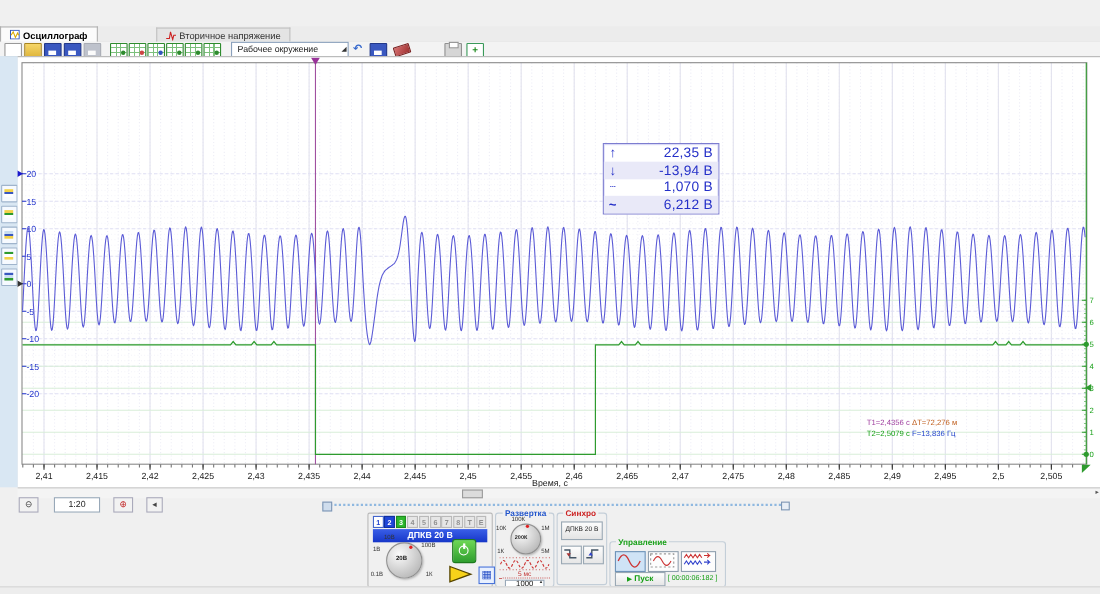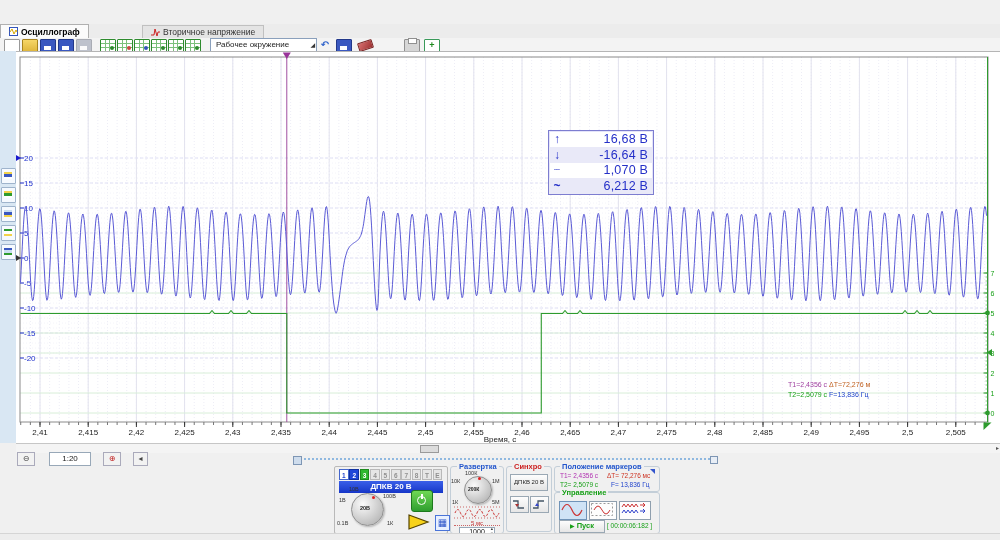--- a/index.html
+++ b/index.html
@@ -586,25 +586,25 @@
         <line x1="286.7839999999985" y1="52" x2="286.7839999999985" y2="421" stroke="#a050a0" stroke-width="1"></line>
         <polygon points="282.7839999999985,51.5 290.7839999999985,51.5 286.7839999999985,58" fill="#993399"></polygon>
         <path d="M20.5,281.3L21.1,269.8L21.7,257.4L22.3,245.1L22.9,233.5L23.5,223.2L24.1,214.9L24.7,209.1L25.3,206.2L25.9,206.4L26.5,209.6L27.1,215.7L27.7,224.2L28.3,234.5L28.9,246.1L29.5,258.5L30.1,270.7L30.7,281.6L31.3,290.5L31.9,296.6L32.5,299.6L33.1,299.2L33.7,295.5L34.3,288.8L34.9,279.4L35.5,268.1L36.1,255.8L36.7,243.8L37.3,232.7L37.9,223.0L38.5,215.3L39.1,210.1L39.7,207.7L40.3,208.3L40.9,211.9L41.5,218.1L42.1,226.5L42.7,236.6L43.3,248.0L43.9,260.2L44.5,272.1L45.1,282.7L45.7,291.2L46.3,296.8L46.9,299.3L47.5,298.5L48.1,294.4L48.7,287.3L49.3,277.7L49.9,266.3L50.5,254.2L51.1,242.7L51.7,232.3L52.3,223.3L52.9,216.3L53.5,211.7L54.1,209.8L54.7,210.8L55.3,214.5L55.9,220.7L56.5,229.0L57.1,238.7L57.7,249.7L58.3,261.6L58.9,273.1L59.5,283.2L60.1,291.1L60.7,296.2L61.3,298.2L61.9,296.9L62.5,292.5L63.1,285.2L63.7,275.6L64.3,264.3L64.9,252.6L65.5,241.8L66.1,232.0L66.7,223.7L67.3,217.3L67.9,213.2L68.5,211.8L69.1,213.0L69.7,216.9L70.3,223.1L70.9,231.2L71.5,240.6L72.1,251.2L72.7,262.7L73.3,273.7L73.9,283.2L74.5,290.4L75.1,294.9L75.7,296.4L76.3,294.7L76.9,290.1L77.5,282.7L78.1,273.2L78.7,262.3L79.3,251.0L79.9,240.8L80.5,231.5L81.1,223.7L81.7,217.7L82.3,214.1L82.9,213.0L83.5,214.6L84.1,218.6L84.7,224.8L85.3,232.9L85.9,242.2L86.5,252.6L87.1,263.7L87.7,274.1L88.3,282.9L88.9,289.5L89.5,293.4L90.1,294.4L90.7,292.4L91.3,287.6L91.9,280.2L92.5,270.9L93.1,260.3L93.7,249.6L94.3,239.6L94.9,230.5L95.5,222.9L96.1,217.3L96.7,214.0L97.3,213.2L97.9,215.0L98.5,219.3L99.1,225.8L99.7,234.0L100.3,243.5L100.9,253.9L101.5,264.5L102.1,274.3L102.7,282.5L103.3,288.6L103.9,292.0L104.5,292.6L105.1,290.3L105.7,285.3L106.3,278.0L106.9,268.9L107.5,258.6L108.1,248.0L108.7,238.0L109.3,228.9L109.9,221.4L110.5,215.8L111.1,212.7L111.7,212.2L112.3,214.4L112.9,219.1L113.5,226.0L114.1,234.7L114.7,244.6L115.3,255.1L115.9,265.4L116.5,274.8L117.1,282.5L117.7,288.1L118.3,291.1L118.9,291.3L119.5,288.8L120.1,283.6L120.7,276.2L121.3,267.1L121.9,256.9L122.5,246.3L123.1,236.0L123.7,226.7L124.3,219.0L124.9,213.5L125.5,210.6L126.1,210.4L126.7,213.1L127.3,218.4L127.9,225.9L128.5,235.2L129.1,245.6L129.7,256.3L130.3,266.5L130.9,275.7L131.5,283.1L132.1,288.3L132.7,290.9L133.3,290.8L133.9,288.0L134.5,282.6L135.1,275.0L135.7,265.8L136.3,255.4L136.9,244.5L137.5,233.8L138.1,224.2L138.7,216.4L139.3,210.9L139.9,208.2L140.5,208.5L141.1,211.6L141.7,217.5L142.3,225.8L142.9,235.8L143.5,246.8L144.1,257.7L144.7,268.0L145.3,277.1L145.9,284.3L146.5,289.3L147.1,291.7L147.7,291.2L148.3,288.0L148.9,282.2L149.5,274.3L150.1,264.7L150.7,254.0L151.3,242.6L151.9,231.6L152.5,221.8L153.1,213.9L153.7,208.6L154.3,206.2L154.9,206.9L155.5,210.7L156.1,217.2L156.7,226.1L157.3,236.7L157.9,248.1L158.5,259.4L159.1,269.9L159.7,279.0L160.3,286.3L160.9,291.1L161.5,293.2L162.1,292.3L162.7,288.6L163.3,282.3L163.9,273.9L164.5,263.8L165.1,252.6L165.7,240.9L166.3,229.7L166.9,219.9L167.5,212.2L168.1,207.2L168.7,205.2L169.3,206.4L169.9,210.6L170.5,217.7L171.1,227.0L171.7,238.0L172.3,249.8L172.9,261.3L173.5,272.1L174.1,281.4L174.7,288.6L175.3,293.3L175.9,295.1L176.5,293.8L177.1,289.6L177.7,282.7L178.3,273.6L178.9,262.9L179.5,251.2L180.1,239.4L180.7,228.3L181.3,218.8L181.9,211.5L182.5,207.0L183.1,205.4L183.7,207.1L184.3,211.7L184.9,219.1L185.5,228.6L186.1,239.7L186.7,251.5L187.3,263.4L187.9,274.4L188.5,283.9L189.1,291.1L189.7,295.6L190.3,297.0L190.9,295.3L191.5,290.5L192.1,282.9L192.7,273.1L193.3,261.8L193.9,249.8L194.5,238.2L195.1,227.6L195.7,218.6L196.3,211.9L196.9,207.9L197.5,206.8L198.1,208.9L198.7,213.8L199.3,221.2L199.9,230.7L200.5,241.6L201.1,253.4L201.7,265.5L202.3,276.7L202.9,286.3L203.5,293.4L204.1,297.6L204.7,298.6L205.3,296.4L205.9,291.0L206.5,282.8L207.1,272.4L207.7,260.6L208.3,248.6L208.9,237.4L209.5,227.4L210.1,219.1L210.7,213.0L211.3,209.6L211.9,209.0L212.5,211.3L213.1,216.4L213.7,223.8L214.3,233.0L214.9,243.6L215.5,255.3L216.1,267.5L216.7,278.8L217.3,288.2L217.9,295.1L218.5,298.9L219.1,299.5L219.7,296.7L220.3,290.8L220.9,282.1L221.5,271.2L222.1,259.2L222.7,247.4L223.3,236.8L223.9,227.5L224.5,219.8L225.1,214.4L225.7,211.5L226.3,211.3L226.9,213.8L227.5,218.9L228.1,226.2L228.7,235.2L229.3,245.5L229.9,257.1L230.5,269.2L231.1,280.3L231.7,289.4L232.3,295.9L232.9,299.3L233.5,299.4L234.1,296.1L234.7,289.8L235.3,280.7L235.9,269.7L236.5,257.6L237.1,246.3L237.7,236.2L238.3,227.4L238.9,220.3L239.5,215.4L240.1,212.9L240.7,213.0L241.3,215.8L241.9,221.0L242.5,228.2L243.1,237.0L243.7,247.1L244.3,258.6L244.9,270.5L245.5,281.2L246.1,289.9L246.7,295.9L247.3,298.8L247.9,298.4L248.5,294.7L249.1,288.0L249.7,278.8L250.3,267.7L250.9,255.9L251.5,245.0L252.1,235.3L252.7,226.8L253.3,220.1L253.9,215.5L254.5,213.4L255.1,213.8L255.7,216.8L256.3,222.2L256.9,229.6L257.5,238.4L258.1,248.5L258.7,260.0L259.3,271.4L259.9,281.6L260.5,289.7L261.1,295.1L261.7,297.4L262.3,296.6L262.9,292.6L263.5,285.8L264.1,276.6L264.7,265.7L265.3,254.2L265.9,243.5L266.5,233.9L267.1,225.5L267.7,218.9L268.3,214.6L268.9,212.7L269.5,213.5L270.1,216.8L270.7,222.5L271.3,230.2L271.9,239.4L272.5,249.7L273.1,261.0L273.7,272.0L274.3,281.5L274.9,288.9L275.5,293.8L276.1,295.6L276.7,294.4L277.3,290.2L277.9,283.3L278.5,274.2L279.1,263.6L279.7,252.4L280.3,241.7L280.9,231.9L281.5,223.5L282.1,216.9L282.7,212.6L283.3,211.0L283.9,212.2L284.5,216.0L285.1,222.2L285.7,230.5L286.3,240.2L286.9,250.9L287.5,262.0L288.1,272.4L288.7,281.3L289.3,288.1L289.9,292.3L290.5,293.7L291.1,292.1L291.7,287.7L292.3,280.8L292.9,271.9L293.5,261.6L294.1,250.6L294.7,239.7L295.3,229.6L295.9,220.9L296.5,214.3L297.1,210.2L297.7,208.9L298.3,210.4L298.9,214.8L299.5,221.7L300.1,230.7L300.7,241.1L301.3,252.1L301.9,262.9L302.5,272.8L303.1,281.1L303.7,287.4L304.3,291.1L304.9,292.1L305.5,290.2L306.1,285.7L306.7,278.8L307.3,269.9L307.9,259.8L308.5,248.8L309.1,237.6L309.7,227.2L310.3,218.4L310.9,211.7L311.5,207.8L312.1,206.8L312.7,208.9L313.3,213.9L313.9,221.5L314.5,231.1L315.1,242.1L315.7,253.3L316.3,263.9L316.9,273.5L317.5,281.4L318.1,287.3L318.7,290.6L319.3,291.2L319.9,289.1L320.5,284.3L321.1,277.2L321.7,268.4L322.3,258.2L322.9,247.1L323.5,235.6L324.1,225.1L324.7,216.2L325.3,209.8L325.9,206.1L326.5,205.6L327.1,208.2L327.7,213.8L328.3,221.9L328.9,232.0L329.5,243.4L330.1,254.7L330.7,264.8L331.3,274.3L331.9,282.8L332.5,290.5L333.1,297.0L333.7,302.0L334.3,306.1L334.9,309.2L335.5,311.4L336.1,312.3L336.7,311.2L337.3,309.2L337.9,306.0L338.5,302.2L339.1,298.1L339.7,293.7L340.3,289.2L340.9,284.7L341.5,280.0L342.1,275.2L342.7,270.6L343.3,266.6L343.9,263.1L344.5,259.8L345.1,257.0L345.7,254.8L346.3,252.9L346.9,250.9L347.5,249.2L348.1,248.1L348.7,247.1L349.3,246.1L349.9,245.3L350.5,244.6L351.1,244.1L351.7,243.6L352.3,243.1L352.9,242.6L353.5,242.2L354.1,241.8L354.7,241.4L355.3,241.0L355.9,240.5L356.5,240.1L357.1,239.6L357.7,239.1L358.3,238.6L358.9,237.9L359.5,236.9L360.1,235.8L360.7,234.6L361.3,233.1L361.9,231.0L362.5,228.5L363.1,225.6L363.7,222.2L364.3,217.9L364.9,213.5L365.5,209.0L366.1,204.6L366.7,200.5L367.3,197.5L367.9,195.9L368.5,195.6L369.1,197.1L369.7,200.8L370.3,206.7L370.9,214.6L371.5,224.1L372.1,234.8L372.7,247.2L373.3,259.6L373.9,271.5L374.5,282.8L375.1,292.8L375.7,300.9L376.3,306.6L376.9,309.4L377.5,308.6L378.1,302.3L378.7,287.7L379.3,269.1L379.9,253.1L380.5,241.0L381.1,230.7L381.7,222.0L382.3,215.5L382.9,211.5L383.5,210.2L384.1,211.7L384.7,215.9L385.3,222.5L385.9,231.0L386.5,240.9L387.1,251.9L387.7,263.7L388.3,274.8L388.9,284.4L389.5,291.7L390.1,296.3L390.7,297.7L391.3,296.0L391.9,291.1L392.5,283.4L393.1,273.5L393.7,262.0L394.3,250.4L394.9,239.8L395.5,230.4L396.1,222.5L396.7,216.5L397.3,213.0L397.9,212.1L398.5,213.9L399.1,218.2L399.7,224.8L400.3,233.1L400.9,242.8L401.5,253.7L402.1,265.7L402.7,277.0L403.3,286.6L403.9,293.8L404.5,298.1L405.1,299.1L405.7,296.8L406.3,291.3L406.9,283.1L407.5,272.6L408.1,260.8L408.7,249.1L409.3,239.0L409.9,229.9L410.5,222.4L411.1,216.9L411.7,213.8L412.3,213.2L412.9,215.3L413.5,219.7L414.1,226.4L414.7,234.7L415.3,244.4L415.9,255.5L416.5,267.6L417.1,278.9L417.7,288.3L418.3,295.2L418.9,299.1L419.5,299.6L420.1,296.8L420.7,290.9L421.3,282.1L421.9,271.3L422.5,259.3L423.1,247.8L423.7,237.7L424.3,228.9L424.9,221.6L425.5,216.4L426.1,213.5L426.7,213.2L427.3,215.6L427.9,220.3L428.5,227.2L429.1,235.8L429.7,245.7L430.3,257.1L430.9,269.1L431.5,280.2L432.1,289.3L432.7,295.8L433.3,299.1L433.9,299.2L434.5,295.9L435.1,289.6L435.7,280.6L436.3,269.6L436.9,257.6L437.5,246.2L438.1,236.0L438.7,227.1L439.3,219.9L439.9,214.7L440.5,212.1L441.1,212.1L441.7,214.9L442.3,220.1L442.9,227.5L443.5,236.5L444.1,246.9L444.7,258.5L445.3,270.3L445.9,280.9L446.5,289.5L447.1,295.4L447.7,298.3L448.3,297.9L448.9,294.2L449.5,287.6L450.1,278.5L450.7,267.5L451.3,255.7L451.9,244.4L452.5,233.9L453.1,224.8L453.7,217.4L454.3,212.4L454.9,210.0L455.5,210.4L456.1,213.6L456.7,219.4L457.3,227.4L457.9,237.1L458.5,248.0L459.1,259.7L459.7,271.1L460.3,281.1L460.9,289.1L461.5,294.4L462.1,296.7L462.7,295.9L463.3,292.0L463.9,285.2L464.5,276.2L465.1,265.4L465.7,253.8L466.3,242.4L466.9,231.6L467.5,222.2L468.1,214.8L468.7,209.8L469.3,207.7L469.9,208.5L470.5,212.3L471.1,218.8L471.7,227.5L472.3,237.8L472.9,249.2L473.5,260.7L474.1,271.6L474.7,281.0L475.3,288.3L475.9,293.0L476.5,294.8L477.1,293.6L477.7,289.5L478.3,282.7L478.9,273.8L479.5,263.3L480.1,252.0L480.7,240.4L481.3,229.4L481.9,219.8L482.5,212.4L483.1,207.7L483.7,205.9L484.3,207.2L484.9,211.6L485.5,218.6L486.1,228.0L486.7,238.9L487.3,250.5L487.9,261.7L488.5,272.0L489.1,280.8L489.7,287.5L490.3,291.6L490.9,293.0L491.5,291.5L492.1,287.2L492.7,280.4L493.3,271.6L493.9,261.4L494.5,250.3L495.1,238.5L495.7,227.5L496.3,218.1L496.9,210.9L497.5,206.5L498.1,205.2L498.7,207.0L499.3,211.8L499.9,219.4L500.5,229.1L501.1,240.3L501.7,251.9L502.3,262.7L502.9,272.5L503.5,280.8L504.1,287.0L504.7,290.7L505.3,291.7L505.9,289.9L506.5,285.4L507.1,278.5L507.7,269.8L508.3,259.7L508.9,248.6L509.5,237.1L510.1,226.3L510.7,217.2L511.3,210.5L511.9,206.6L512.5,205.7L513.1,207.9L513.7,213.1L514.3,220.9L514.9,230.8L515.5,242.0L516.1,253.3L516.7,263.9L517.3,273.4L517.9,281.3L518.5,287.2L519.1,290.5L519.7,291.1L520.3,289.0L520.9,284.2L521.5,277.2L522.1,268.3L522.7,258.2L523.3,247.2L523.9,236.0L524.5,225.8L525.1,217.3L525.7,211.1L526.3,207.7L526.9,207.3L527.5,209.9L528.1,215.3L528.7,223.2L529.3,232.9L529.9,243.8L530.5,254.8L531.1,265.3L531.7,274.7L532.3,282.5L532.9,288.1L533.5,291.1L534.1,291.4L534.7,288.9L535.3,283.8L535.9,276.4L536.5,267.3L537.1,256.9L537.7,246.1L538.3,235.4L538.9,225.8L539.5,218.0L540.1,212.5L540.7,209.6L541.3,209.6L541.9,212.5L542.5,218.0L543.1,225.7L543.7,235.2L544.3,245.7L544.9,256.5L545.5,267.1L546.1,276.6L546.7,284.3L547.3,289.7L547.9,292.5L548.5,292.5L549.1,289.6L549.7,284.0L550.3,276.1L550.9,266.5L551.5,255.8L552.1,245.1L552.7,234.9L553.3,226.0L553.9,218.8L554.5,213.9L555.1,211.5L555.7,211.9L556.3,215.0L556.9,220.5L557.5,228.1L558.1,237.2L558.7,247.5L559.3,258.4L559.9,269.2L560.5,278.8L561.1,286.6L561.7,291.9L562.3,294.5L562.9,294.0L563.5,290.6L564.1,284.4L564.7,275.9L565.3,265.7L565.9,254.7L566.5,244.1L567.1,234.4L567.7,226.0L568.3,219.3L568.9,214.9L569.5,212.9L570.1,213.6L570.7,216.8L571.3,222.4L571.9,230.0L572.5,238.9L573.1,249.1L573.7,260.4L574.3,271.5L574.9,281.3L575.5,289.1L576.1,294.3L576.7,296.6L577.3,295.7L577.9,291.7L578.5,284.9L579.1,275.7L579.7,264.8L580.3,253.4L580.9,242.9L581.5,233.5L582.1,225.3L582.7,219.0L583.3,214.9L583.9,213.2L584.5,214.2L585.1,217.7L585.7,223.5L586.3,231.2L586.9,240.3L587.5,250.6L588.1,262.3L588.7,273.7L589.3,283.7L589.9,291.5L590.5,296.5L591.1,298.4L591.7,297.0L592.3,292.4L592.9,285.0L593.5,275.2L594.1,263.7L594.7,251.9L595.3,241.4L595.9,232.0L596.5,223.9L597.1,217.7L597.7,213.8L598.3,212.4L598.9,213.7L599.5,217.6L600.1,223.8L600.7,231.9L601.3,241.3L601.9,252.1L602.5,264.2L603.1,275.8L603.7,285.8L604.3,293.4L604.9,298.1L605.5,299.5L606.1,297.6L606.7,292.5L607.3,284.5L607.9,274.2L608.5,262.4L609.1,250.4L609.7,239.6L610.3,229.9L610.9,221.7L611.5,215.5L612.1,211.7L612.7,210.7L613.3,212.4L613.9,216.7L614.5,223.5L615.1,232.2L615.7,242.3L616.3,253.7L616.9,266.0L617.5,277.5L618.1,287.2L618.7,294.5L619.3,298.8L619.9,299.8L620.5,297.4L621.1,291.8L621.7,283.4L622.3,272.8L622.9,260.8L623.5,248.7L624.1,237.6L624.7,227.5L625.3,219.1L625.9,212.9L626.5,209.3L627.1,208.5L627.7,210.7L628.3,215.7L628.9,223.1L629.5,232.5L630.1,243.3L630.7,255.2L631.3,267.4L631.9,278.6L632.5,288.0L633.1,294.8L633.7,298.6L634.3,299.0L634.9,296.2L635.5,290.3L636.1,281.7L636.7,271.0L637.3,259.0L637.9,246.8L638.5,235.4L639.1,225.1L639.7,216.6L640.3,210.4L640.9,207.1L641.5,206.7L642.1,209.4L642.7,215.0L643.3,223.1L643.9,233.1L644.5,244.5L645.1,256.6L645.7,268.5L646.3,279.2L646.9,288.0L647.5,294.2L648.1,297.5L648.7,297.5L649.3,294.3L649.9,288.2L650.5,279.5L651.1,268.8L651.7,257.1L652.3,245.0L652.9,233.4L653.5,223.0L654.1,214.6L654.7,208.7L655.3,205.7L655.9,205.8L656.5,209.0L657.1,215.1L657.7,223.7L658.3,234.2L658.9,245.9L659.5,257.8L660.1,269.3L660.7,279.4L661.3,287.5L661.9,293.1L662.5,295.8L663.1,295.4L663.7,291.9L664.3,285.7L664.9,277.0L665.5,266.6L666.1,255.2L666.7,243.3L667.3,231.8L667.9,221.7L668.5,213.5L669.1,208.0L669.7,205.4L670.3,206.0L670.9,209.7L671.5,216.2L672.1,225.1L672.7,235.8L673.3,247.4L673.9,259.0L674.5,269.8L675.1,279.3L675.7,286.8L676.3,291.8L676.9,294.0L677.5,293.2L678.1,289.5L678.7,283.2L679.3,274.7L679.9,264.6L680.5,253.4L681.1,241.9L681.7,230.8L682.3,221.1L682.9,213.5L683.5,208.5L684.1,206.4L684.7,207.5L685.3,211.5L685.9,218.2L686.5,227.1L687.1,237.7L687.7,249.0L688.3,260.1L688.9,270.4L689.5,279.3L690.1,286.2L690.7,290.7L691.3,292.4L691.9,291.3L692.5,287.4L693.1,281.0L693.7,272.6L694.3,262.7L694.9,251.9L695.5,240.8L696.1,230.3L696.7,221.3L697.3,214.3L697.9,209.9L698.5,208.4L699.1,209.7L699.7,213.9L700.3,220.7L700.9,229.5L701.5,239.7L702.1,250.6L702.7,261.3L703.3,271.1L703.9,279.6L704.5,286.0L705.1,290.1L705.7,291.4L706.3,290.0L706.9,285.9L707.5,279.4L708.1,270.9L708.7,261.1L709.3,250.5L709.9,239.9L710.5,230.1L711.1,221.8L711.7,215.5L712.3,211.7L712.9,210.6L713.5,212.2L714.1,216.6L714.7,223.3L715.3,231.8L715.9,241.7L716.5,252.1L717.1,262.6L717.7,272.2L718.3,280.4L718.9,286.5L719.5,290.3L720.1,291.3L720.7,289.5L721.3,285.1L721.9,278.3L722.5,269.7L723.1,259.7L723.7,249.3L724.3,239.2L724.9,229.9L725.5,222.2L726.1,216.5L726.7,213.1L727.3,212.4L727.9,214.3L728.5,218.8L729.1,225.4L729.7,233.8L730.3,243.4L730.9,253.7L731.5,264.1L732.1,273.8L732.7,281.8L733.3,287.8L733.9,291.3L734.5,292.0L735.1,289.8L735.7,285.0L736.3,277.8L736.9,268.8L737.5,258.6L738.1,248.1L738.7,238.3L739.3,229.4L739.9,222.1L740.5,216.7L741.1,213.8L741.7,213.4L742.3,215.5L742.9,220.2L743.5,226.9L744.1,235.3L744.7,244.9L745.3,255.4L745.9,266.0L746.5,275.8L747.1,283.9L747.7,289.8L748.3,293.0L748.9,293.3L749.5,290.7L750.1,285.4L750.7,277.7L751.3,268.1L751.9,257.4L752.5,246.8L753.1,237.0L753.7,228.2L754.3,221.1L754.9,216.0L755.5,213.3L756.1,213.1L756.7,215.7L757.3,220.6L757.9,227.7L758.5,236.3L759.1,246.2L759.7,257.1L760.3,268.1L760.9,278.1L761.5,286.3L762.1,292.1L762.7,295.1L763.3,295.0L763.9,292.0L764.5,286.0L765.1,277.7L765.7,267.4L766.3,256.2L766.9,245.3L767.5,235.3L768.1,226.4L768.7,219.2L769.3,214.2L769.9,211.7L770.5,211.9L771.1,214.8L771.7,220.3L772.3,227.8L772.9,237.0L773.5,247.5L774.1,258.9L774.7,270.3L775.3,280.6L775.9,288.8L776.5,294.5L777.1,297.2L777.7,296.7L778.3,293.1L778.9,286.5L779.5,277.5L780.1,266.6L780.7,254.9L781.3,243.5L781.9,233.1L782.5,224.0L783.1,216.7L783.7,211.7L784.3,209.5L784.9,210.1L785.5,213.5L786.1,219.6L786.7,227.8L787.3,237.7L787.9,248.8L788.5,260.8L789.1,272.5L789.7,282.9L790.3,291.1L790.9,296.5L791.5,298.9L792.1,297.9L792.7,293.7L793.3,286.5L793.9,276.9L794.5,265.5L795.1,253.3L795.7,241.6L796.3,230.8L796.9,221.4L797.5,214.0L798.1,209.2L798.7,207.3L799.3,208.3L799.9,212.3L800.5,219.0L801.1,227.9L801.7,238.5L802.3,250.2L802.9,262.6L803.5,274.5L804.1,284.8L804.7,292.7L805.3,297.9L805.9,299.8L806.5,298.3L807.1,293.6L807.7,285.9L808.3,275.8L808.9,264.0L809.5,251.6L810.1,239.6L810.7,228.6L811.3,219.1L811.9,211.8L812.5,207.2L813.1,205.7L813.7,207.2L814.3,211.8L814.9,219.1L815.5,228.6L816.1,239.6L816.7,251.7L817.3,264.3L817.9,276.0L818.5,286.0L819.1,293.6L819.7,298.3L820.3,299.7L820.9,297.8L821.5,292.6L822.1,284.6L822.7,274.2L823.3,262.3L823.9,249.9L824.5,237.9L825.1,226.9L825.7,217.5L826.3,210.5L826.9,206.3L827.5,205.2L828.1,207.2L828.7,212.2L829.3,220.0L829.9,229.8L830.5,241.1L831.1,253.3L831.7,265.6L832.3,277.0L832.9,286.6L833.5,293.6L834.1,297.8L834.7,298.7L835.3,296.3L835.9,290.8L836.5,282.6L837.1,272.2L837.7,260.5L838.3,248.2L838.9,236.5L839.5,225.8L840.1,216.9L840.7,210.3L841.3,206.6L841.9,205.9L842.5,208.4L843.1,213.8L843.7,221.7L844.3,231.6L844.9,242.9L845.5,254.8L846.1,266.7L846.7,277.5L847.3,286.5L847.9,293.0L848.5,296.5L849.1,297.0L849.7,294.2L850.3,288.5L850.9,280.3L851.5,270.0L852.1,258.6L852.7,246.8L853.3,235.5L853.9,225.4L854.5,217.1L855.1,211.1L855.7,208.0L856.3,207.8L856.9,210.6L857.5,216.1L858.1,224.0L858.7,233.8L859.3,244.7L859.9,256.2L860.5,267.5L861.1,277.7L861.7,286.0L862.3,291.8L862.9,294.9L863.5,294.9L864.1,291.8L864.7,286.0L865.3,277.8L865.9,267.8L866.5,256.7L867.1,245.5L867.7,234.9L868.3,225.5L868.9,217.9L869.5,212.6L870.1,209.9L870.7,210.1L871.3,213.1L871.9,218.7L872.5,226.5L873.1,236.0L873.7,246.5L874.3,257.5L874.9,268.2L875.5,277.7L876.1,285.4L876.7,290.6L877.3,293.2L877.9,292.8L878.5,289.5L879.1,283.6L879.7,275.5L880.3,265.7L880.9,255.1L881.5,244.4L882.1,234.4L882.7,225.7L883.3,218.7L883.9,214.0L884.5,211.8L885.1,212.4L885.7,215.6L886.3,221.2L886.9,228.8L887.5,238.0L888.1,248.1L888.7,258.7L889.3,268.9L889.9,277.9L890.5,285.0L891.1,289.8L891.7,291.8L892.3,291.1L892.9,287.6L893.5,281.6L894.1,273.5L894.7,263.9L895.3,253.5L895.9,243.3L896.5,233.8L897.1,225.6L897.7,219.1L898.3,214.8L898.9,213.0L899.5,213.9L900.1,217.3L900.7,223.0L901.3,230.6L901.9,239.6L902.5,249.5L903.1,259.9L903.7,269.8L904.3,278.4L904.9,285.1L905.5,289.5L906.1,291.2L906.7,290.2L907.3,286.4L907.9,280.3L908.5,272.1L909.1,262.4L909.7,252.1L910.3,242.1L910.9,232.8L911.5,224.8L912.1,218.6L912.7,214.6L913.3,213.2L913.9,214.3L914.5,218.0L915.1,223.9L915.7,231.7L916.3,240.9L916.9,250.9L917.5,261.3L918.1,271.1L918.7,279.5L919.3,286.0L919.9,290.1L920.5,291.5L921.1,290.1L921.7,286.0L922.3,279.5L922.9,271.0L923.5,261.2L924.1,250.7L924.7,240.6L925.3,231.2L925.9,223.2L926.5,217.1L927.1,213.3L927.7,212.1L928.3,213.6L928.9,217.7L929.5,224.1L930.1,232.3L930.7,241.9L931.3,252.3L931.9,262.9L932.5,272.8L933.1,281.2L933.7,287.6L934.3,291.5L934.9,292.6L935.5,290.8L936.1,286.2L936.7,279.3L937.3,270.3L937.9,260.0L938.5,249.2L939.1,238.7L939.7,229.1L940.3,221.0L940.9,214.8L941.5,211.2L942.1,210.3L942.7,212.2L943.3,216.8L943.9,223.8L944.5,232.6L945.1,242.9L945.7,253.8L946.3,264.8L946.9,274.9L947.5,283.5L948.1,289.8L948.7,293.4L949.3,294.2L949.9,292.0L950.5,286.9L951.1,279.3L951.7,269.8L952.3,258.9L952.9,247.6L953.5,236.7L954.1,226.7L954.7,218.3L955.3,212.2L955.9,208.8L956.5,208.2L957.1,210.6L957.7,215.8L958.3,223.4L958.9,233.0L959.5,243.9L960.1,255.5L960.7,266.9L961.3,277.3L961.9,286.0L962.5,292.2L963.1,295.7L963.7,296.0L964.3,293.3L964.9,287.6L965.5,279.4L966.1,269.2L966.7,257.7L967.3,245.9L967.9,234.5L968.5,224.3L969.1,215.9L969.7,209.8L970.3,206.7L970.9,206.5L971.5,209.4L972.1,215.3L972.7,223.5L973.3,233.8L973.9,245.2L974.5,257.3L975.1,269.1L975.7,279.7L976.3,288.4L976.9,294.5L977.5,297.7L978.1,297.6L978.7,294.3L979.3,288.0L979.9,279.2L980.5,268.4L981.1,256.4L981.7,244.2L982.3,232.6L982.9,222.3L983.5,214.0L984.1,208.3L984.7,205.5L985.3,205.8L985.9,209.2L986.5,214.7" fill="none" stroke="#5b5bd6" stroke-width="1" stroke-linejoin="round"></path>
         <path d="M20.5,312.5L209.5,312.5L212,309.5L214.5,312.5L228.5,312.5L231,309.5L233.5,312.5L246.5,312.5L249,309.5L251.5,312.5L286.7839999999985,312.5L286.7839999999985,412L541.2800000000004,412L541.2800000000004,312.5L562.5,312.5L565,309.5L567.5,312.5L577.5,312.5L580,309.5L582.5,312.5L902.5,312.5L905,309.5L907.5,312.5L914.5,312.5L917,309.5L919.5,312.5L927.5,312.5L930,309.5L932.5,312.5L987,312.5" fill="none" stroke="#2e9b2e" stroke-width="1.1"></path>
       </svg>
   </div>
 
   <div id="measure" class="abs">
     <div class="mrow">
         <span class="mic">↑</span>
-        <span class="mval">16,68 В</span>
+        <span class="mval">22,35 В</span>
       </div>
     <div class="mrow">
         <span class="mic">↓</span>
-        <span class="mval">-16,64 В</span>
+        <span class="mval">-13,94 В</span>
       </div>
     <div class="mrow">
         <span class="mic" style="font-size:9px">┄</span>
         <span class="mval">1,070 В</span>
       </div>
     <div class="mrow">
         <span class="mic">~</span>
         <span class="mval">6,212 В</span>
       </div>
   </div>
@@ -693,28 +693,20 @@
     <div id="sw-time">5 мс</div>
     <div class="abs red-dotted" style="left:3px;top:58px;width:46px"></div>
     <div id="sw-spin"><span>1000</span><b>▴<br>▾</b></div>
   <div class="klabel" style="left: 1px; top: 32px;">1К</div>
       <div class="klabel" style="left: 0px; top: 11px;">10К</div>
       <div class="klabel" style="left: 14px; top: 3px;">100К</div>
       <div class="klabel" style="left: 41px; top: 11px;">1М</div>
       <div class="klabel" style="left: 41px; top: 32px;">5М</div>
     </div>
 
-  <div id="mkpanel" class="abs gbox">
-    <span class="gtitle" style="color:#2255cc">Положение маркеров</span>
-    <div id="mk-corner"></div>
-    <div class="mkval" style="left:5px;top:5px;color:#b030b0">T1= 2,4356 с</div>
-    <div class="mkval" style="left:52px;top:5px;color:#cc3322">ΔT= 72,276 мс</div>
-    <div class="mkval" style="left:5px;top:14px;color:#18a018">T2= 2,5079 с</div>
-    <div class="mkval" style="left:56px;top:14px;color:#2244cc">F= 13,836 Гц</div>
-  </div>
 
   <div id="ctpanel" class="abs gbox">
     <span class="gtitle" style="color:#18a018">Управление</span>
     <div class="wavebtn sel" style="left:4px;width:26px">
       <svg width="24" height="15">
           <path d="M2,8 Q7,-3 12,8 Q17,19 22,8" fill="none" stroke="#cc3333" stroke-width="1.2"></path>
         </svg>
     </div>
     <div class="wavebtn" style="left:34px;width:26px">
       <svg width="24" height="15">

